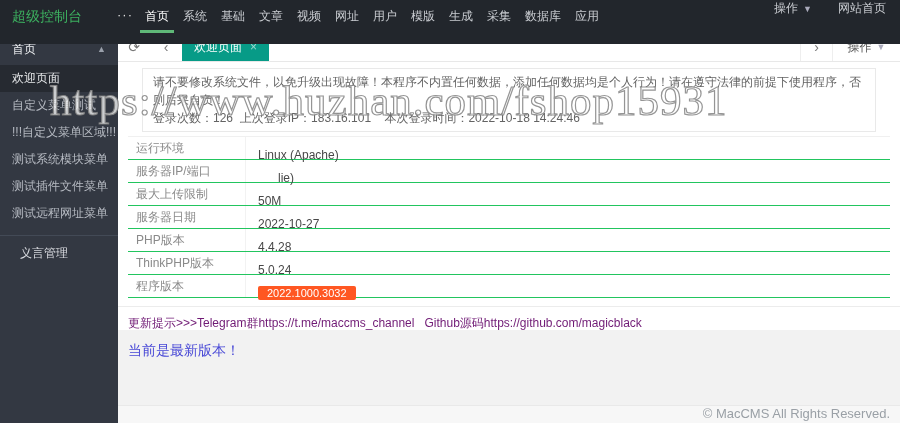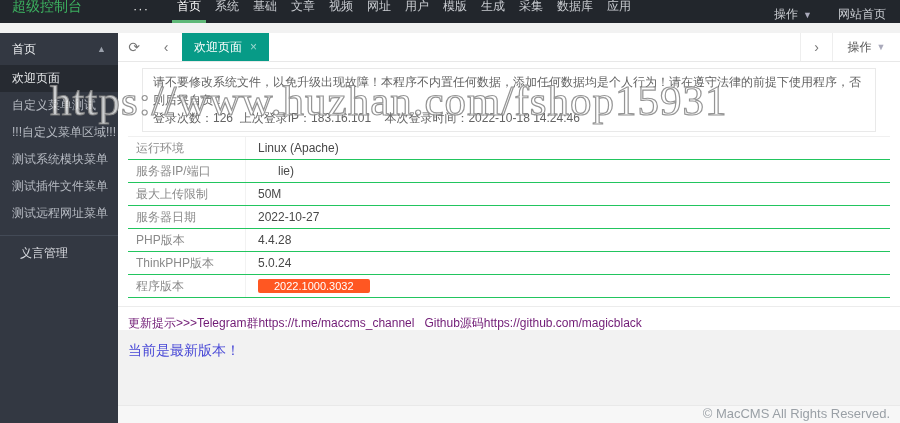--- a/index.html
+++ b/index.html
@@ -6,23 +6,23 @@
   html,body { width:900px; height:423px; overflow:hidden; }
   body {
     position:relative;
     font-family:"Liberation Sans","DejaVu Sans",sans-serif;
     background:#f2f2f2;
     font-size:12px;
   }
 
   
   .topbar {
-    position:absolute; top:0; left:0; right:0; height:23px;
-    background:#22262c; color:#c9ccd1; display:flex; align-items:flex-end;
-    z-index:10; font-size:12px;gap:16px;
+    position:absolute; top:0; left:0; right:0; height:44px;
+    background:#22262c; color:#c9ccd1; display:flex; align-items:flex-start;
+    z-index:10; font-size:12px;
   }
   .brand { width:112px; padding-left:12px; line-height:33px; color:#3cb05f; font-size:14px; white-space:nowrap; }
   .more  { width:26px; text-align:center; line-height:29px; color:#e0e0e0; letter-spacing:1px; cursor:pointer; font-size:13px; }
   .nav   { display:flex; }
   .nav-item { padding:0 7px; line-height:33px; position:relative; cursor:pointer; white-space:nowrap; }
   .nav-item.active { color:#fff; }
   .nav-item.active::after { content:""; position:absolute; left:2px; right:2px; bottom:0; height:3px; background:#5fb878; }
   .topbar-right { margin-left:auto; display:flex; align-items:center; }
   .top-action { padding:0 12px; cursor:pointer; display:flex; align-items:center; gap:5px; }
   .caret { font-size:9px; color:#aab; }
@@ -54,22 +54,22 @@
   .tab-next { border-left:1px solid #eee; }
   .tab-action { width:68px; border-left:1px solid #eee; display:flex; align-items:center; justify-content:center; gap:5px; color:#555; cursor:pointer; }
 
   
   .content { position:absolute; top:62px; left:118px; right:0; bottom:0; background:#f2f2f2; }
   .panel { position:absolute; top:0; left:0; right:0; height:268px; background:#fff; }
   .notice { margin:6px 24px 4px; border:1px solid #e9e9e9; padding:4px 10px; color:#636363; line-height:18px; }
   .info-table { margin:4px 10px 0; border-top:1px solid #f0f0f0; }
   .info-row { display:flex; height:23px; line-height:22px; border-bottom:1px solid #22c55e; }
   .info-label { width:118px; color:#8a8a8a; border-right:1px solid #f2f2f2; padding-left:8px; white-space:nowrap; }
-  .info-value { padding-left:12px; color:#484848; white-space:pre; }
-  .badge { background:#ff5722; color:#fff; border-radius:2px; padding:1px 16px; font-size:11px; }
+  .info-value { padding-left:12px; color:#484848; white-space:pre;margin-top:7px; }
+  .badge { background:#ff5722; color:#fff; border-radius:2px; padding:1px 9px; font-size:11px; }
   .update { border-top:1px solid #ececec; margin-top:8px; padding:8px 10px 2px; color:#701a75; }
   .latest { padding:8px 10px; font-size:14px; color:#4848d6; }
 
   .footer {
     position:absolute; bottom:0; left:0; right:0; height:18px;
     background:#f7f7f7; border-top:1px solid #e9e9e9;
     font-size:13px; color:#9aa0a6; text-align:right; line-height:16px; padding-right:10px;
   }
 
   

